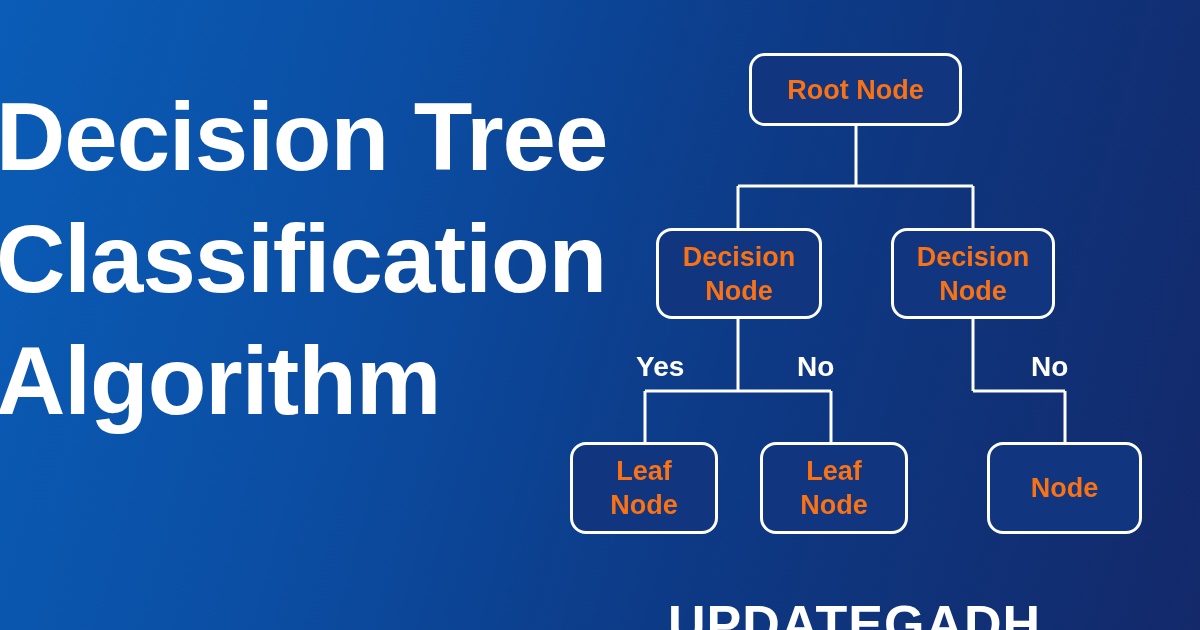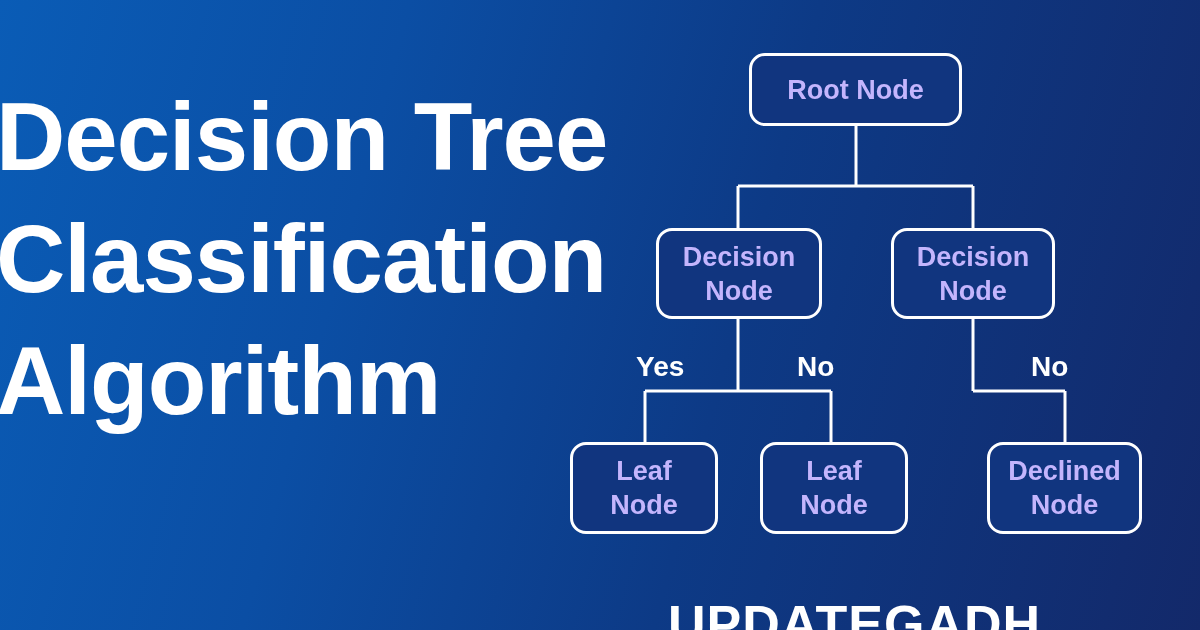--- a/index.html
+++ b/index.html
@@ -15,21 +15,21 @@
     letter-spacing: -1px; color: #ffffff;
   }
   .title div { white-space: nowrap; }
   svg.tree { position: absolute; left: 0; top: 0; }
   .node {
     position: absolute; box-sizing: border-box;
     border: 3px solid #ffffff; border-radius: 16px;
     background: #11357f;
     display: flex; align-items: center; justify-content: center;
     text-align: right; font-weight: bold; font-size: 27px; line-height: 34px;
-    color: #c4b5fd;
+    color: #f97316;
   }
   .node span { display: block; }
   .edge-label {
     position: absolute; font-size: 28px; font-weight: bold; color: #ffffff;
   }
   .brand {
     position: absolute; left: 668px; top: 594px;
     font-size: 52px; font-weight: bold; letter-spacing: 1px; color: #ffffff;
     white-space: nowrap;
   }
@@ -84,17 +84,16 @@
   <span>Leaf</span>
   <span>Node</span>
 </div>
 
 <div class="node" style="left:760px; top:442px; width:148px; height:92px; flex-direction:column;">
   <span>Leaf</span>
   <span>Node</span>
 </div>
 
 <div class="node" style="left:987px; top:442px; width:155px; height:92px; flex-direction:column;">
-  <span>Declined</span>
   <span>Node</span>
 </div>
 
 <div class="brand">UPDATEGADH</div>
 
 </body></html>

